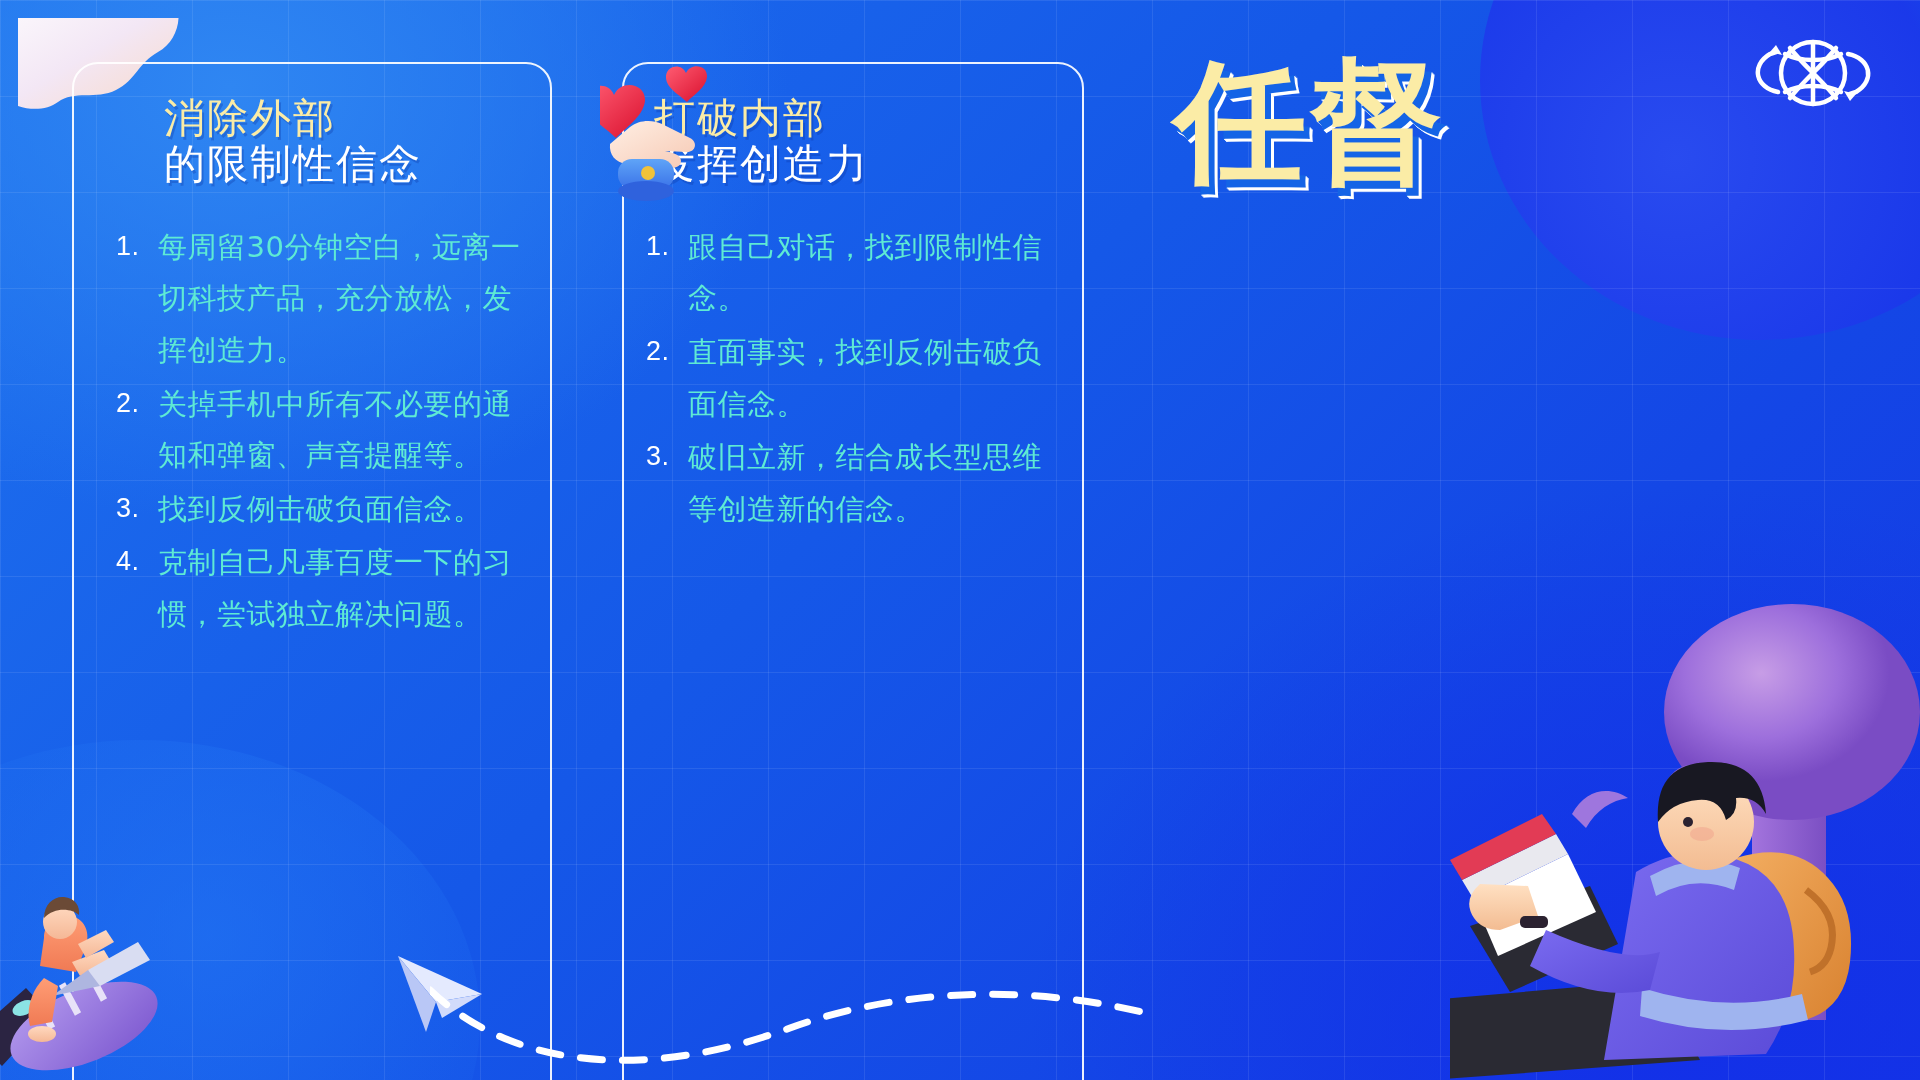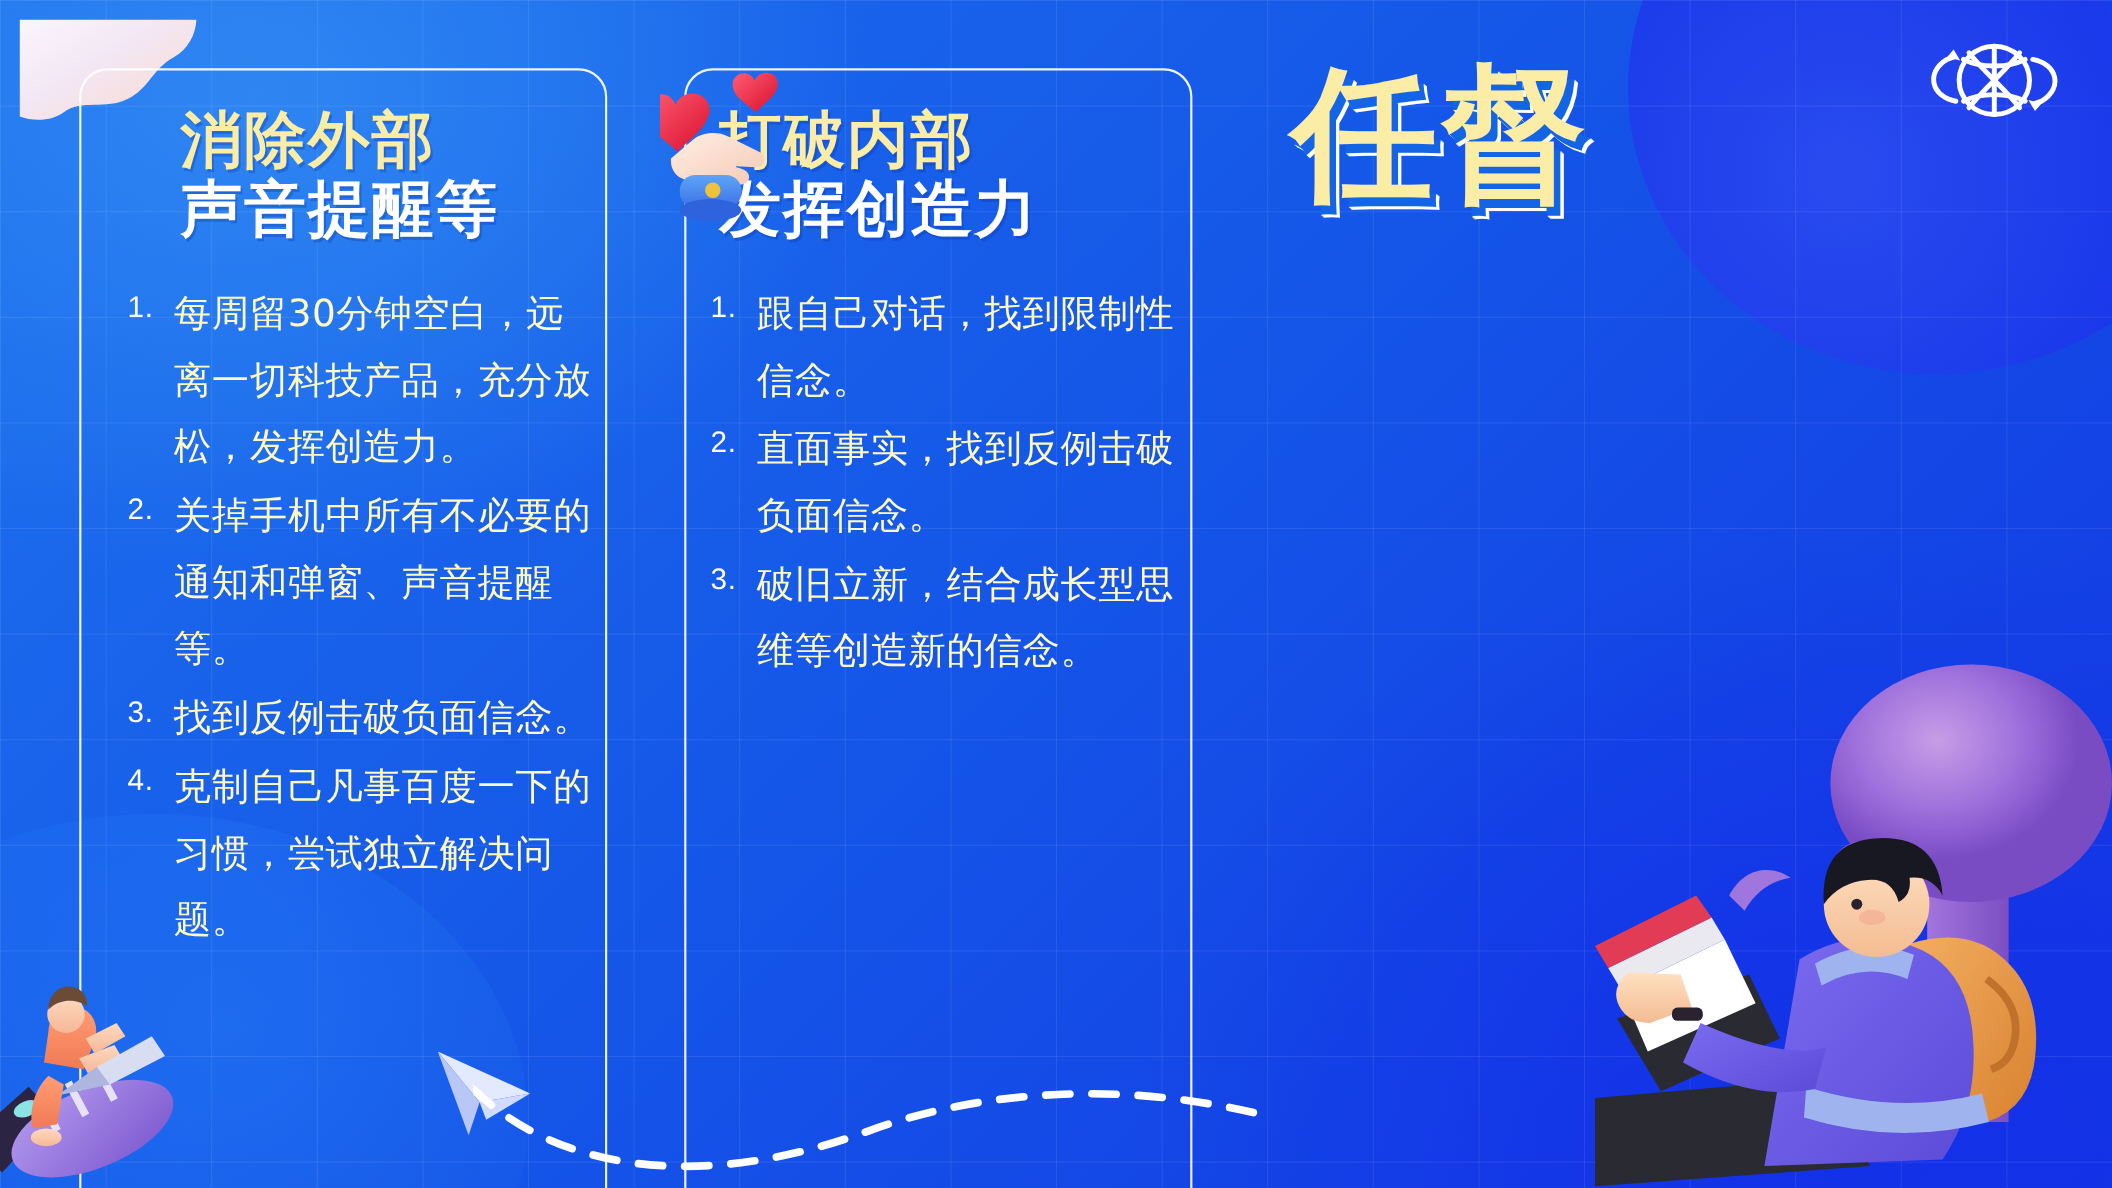--- a/index.html
+++ b/index.html
@@ -52,35 +52,35 @@
   #card-left  { left:72px;  top:62px;  width:480px;  height:1060px; }
   #card-right { left:622px; top:62px;  width:462px;  height:1060px; }
 
   
   .col{ position:absolute; }
   #col-left  { left:110px; top:96px;  width:430px; }
   #col-right { left:640px; top:96px;  width:430px; }
 
   .heading{ margin-bottom:34px; }
   .h-line{
-    font-size:56px; font-weight:700; line-height:1.12;
+    font-size:41px; font-weight:400; line-height:1.12;
     letter-spacing:2px; white-space:nowrap;
   }
   .h-line.y{ color:#FBECA6; text-shadow:2px 3px 0 rgba(10,50,160,.30); }
   .h-line.w{ color:#FFFFFF;  text-shadow:2px 3px 0 rgba(10,50,160,.30); }
   #col-left .heading{ padding-left:54px; }
   #col-right .heading{ padding-left:14px; }
 
   ol.points{ list-style:none; counter-reset:pt; }
   ol.points > li{
     counter-increment:pt;
     position:relative;
     padding-left:48px;
-    color:#fef9c3;
-    font-size:34px;
+    color:#5eead4;
+    font-size:29px;
     line-height:1.78;
     letter-spacing:.5px;
     margin-bottom:2px;
     font-family:"DejaVu Sans","Liberation Sans",sans-serif;
     font-weight:400;
   }
   ol.points > li::before{
     content:counter(pt) ".";
     position:absolute; left:6px; top:0;
     font-size:27px; color:#FFFFFF;
@@ -161,21 +161,21 @@
   <path d="M118 76 l-12 -3 l6 10 z" fill="#FFFFFF"></path>
   <path d="M32 34 l12 3 l-6 -10 z" fill="#FFFFFF"></path>
 </svg>
 
 <div class="card" id="card-left"></div>
 <div class="card" id="card-right"></div>
 
 <div class="col" id="col-left">
   <div class="heading">
     <div class="h-line y">消除外部</div>
-    <div class="h-line w">声音提醒等</div>
+    <div class="h-line w">的限制性信念</div>
   </div>
   <ol class="points">
     <li>每周留30分钟空白，远离一切科技产品，充分放松，发挥创造力。</li>
     <li>关掉手机中所有不必要的通知和弹窗、声音提醒等。</li>
     <li>找到反例击破负面信念。</li>
     <li>克制自己凡事百度一下的习惯，尝试独立解决问题。</li>
   </ol>
 </div>
 
 <div class="col" id="col-right">

